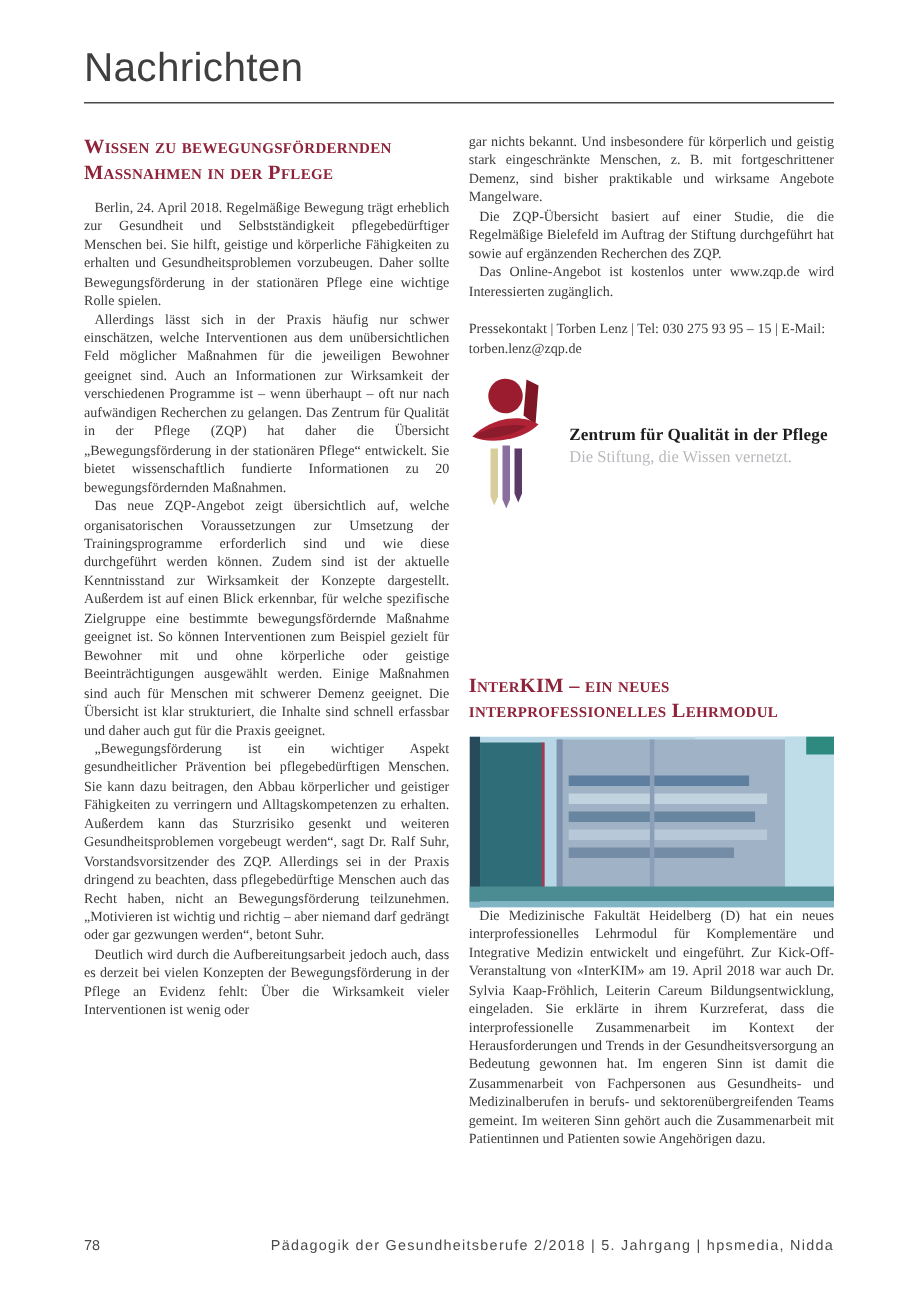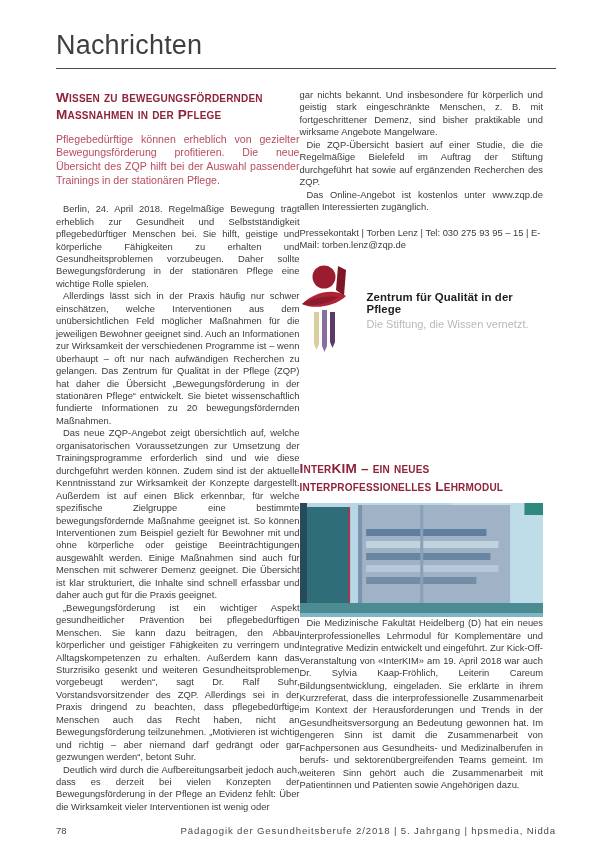--- a/index.html
+++ b/index.html
@@ -20,22 +20,24 @@
     color:#3f3f3f;
     letter-spacing:0.2px;
   }
   .title-rule{
     margin-top:7px;
     border-bottom:1.6px solid #4a4a4a;
     height:0;
   }
   .columns{
     display:flex;
+    gap:13px;
     padding:0 56px;
     margin-top:20px;
+    font-family:Liberation Serif, serif;
   }
   .col{width:243.5px;flex:0 0 auto;}
   h2.article-heading{
     margin:0 0 9px 0;
     font-size:13.6px;
     line-height:17.4px;
     font-weight:600;
     font-variant:small-caps;
     color:#8e2339;
     letter-spacing:0.2px;
@@ -109,32 +111,31 @@
     <div class="title-rule"></div>
   </div>
 
   <div class="columns">
 
     <div class="col">
       <h2 class="article-heading">
         <span style="display:block">Wissen zu bewegungsfördernden</span>
         <span style="display:block">Massnahmen in der Pflege</span>
       </h2>
-      <p class="intro">Pflegebedürftige können erheblich von gezielter Bewegungsförderung profitieren. Die neue Übersicht des ZQP hilft bei der Auswahl passender Trainings in der stationären Pflege.</p>
       <p class="body">Berlin, 24. April 2018. Regelmäßige Bewegung trägt erheblich zur Gesundheit und Selbstständigkeit pflegebedürftiger Menschen bei. Sie hilft, geistige und körperliche Fähigkeiten zu erhalten und Gesundheitsproblemen vorzubeugen. Daher sollte Bewegungsförderung in der stationären Pflege eine wichtige Rolle spielen.</p>
       <p class="body">Allerdings lässt sich in der Praxis häufig nur schwer einschätzen, welche Interventionen aus dem unübersichtlichen Feld möglicher Maßnahmen für die jeweiligen Bewohner geeignet sind. Auch an Informationen zur Wirksamkeit der verschiedenen Programme ist – wenn überhaupt – oft nur nach aufwändigen Recherchen zu gelangen. Das Zentrum für Qualität in der Pflege (ZQP) hat daher die Übersicht „Bewegungsförderung in der stationären Pflege“ entwickelt. Sie bietet wissenschaftlich fundierte Informationen zu 20 bewegungsfördernden Maßnahmen.</p>
       <p class="body">Das neue ZQP-Angebot zeigt übersichtlich auf, welche organisatorischen Voraussetzungen zur Umsetzung der Trainingsprogramme erforderlich sind und wie diese durchgeführt werden können. Zudem sind ist der aktuelle Kenntnisstand zur Wirksamkeit der Konzepte dargestellt. Außerdem ist auf einen Blick erkennbar, für welche spezifische Zielgruppe eine bestimmte bewegungsfördernde Maßnahme geeignet ist. So können Interventionen zum Beispiel gezielt für Bewohner mit und ohne körperliche oder geistige Beeinträchtigungen ausgewählt werden. Einige Maßnahmen sind auch für Menschen mit schwerer Demenz geeignet. Die Übersicht ist klar strukturiert, die Inhalte sind schnell erfassbar und daher auch gut für die Praxis geeignet.</p>
       <p class="body">„Bewegungsförderung ist ein wichtiger Aspekt gesundheitlicher Prävention bei pflegebedürftigen Menschen. Sie kann dazu beitragen, den Abbau körperlicher und geistiger Fähigkeiten zu verringern und Alltagskompetenzen zu erhalten. Außerdem kann das Sturzrisiko gesenkt und weiteren Gesundheitsproblemen vorgebeugt werden“, sagt Dr. Ralf Suhr, Vorstandsvorsitzender des ZQP. Allerdings sei in der Praxis dringend zu beachten, dass pflegebedürftige Menschen auch das Recht haben, nicht an Bewegungsförderung teilzunehmen. „Motivieren ist wichtig und richtig – aber niemand darf gedrängt oder gar gezwungen werden“, betont Suhr.</p>
       <p class="body">Deutlich wird durch die Aufbereitungsarbeit jedoch auch, dass es derzeit bei vielen Konzepten der Bewegungsförderung in der Pflege an Evidenz fehlt: Über die Wirksamkeit vieler Interventionen ist wenig oder</p>
     </div>
 
     <div class="col">
       <p class="body noindent">gar nichts bekannt. Und insbesondere für körperlich und geistig stark eingeschränkte Menschen, z. B. mit fortgeschrittener Demenz, sind bisher praktikable und wirksame Angebote Mangelware.</p>
       <p class="body">Die ZQP-Übersicht basiert auf einer Studie, die die Regelmäßige Bielefeld im Auftrag der Stiftung durchgeführt hat sowie auf ergänzenden Recherchen des ZQP.</p>
-      <p class="body">Das Online-Angebot ist kostenlos unter www.zqp.de allen Interessierten zugänglich.</p>
+      <p class="body">Das Online-Angebot ist kostenlos unter www.zqp.de wird Interessierten zugänglich.</p>
 
       <div class="press">Pressekontakt | Torben Lenz | Tel: 030 275 93 95 – 15 | E-Mail: torben.lenz@zqp.de</div>
 
       <div class="logo-block">
         <span>
           <svg width="58" height="88" viewBox="0 0 58 88" xmlns="http://www.w3.org/2000/svg" aria-hidden="true">
 
             <circle cx="24" cy="13" r="11.5" fill="#9b1c2e"></circle>
 
             <path d="M38,2 L46,6 L44,32 L36,26 Z" fill="#7e1626"></path>

